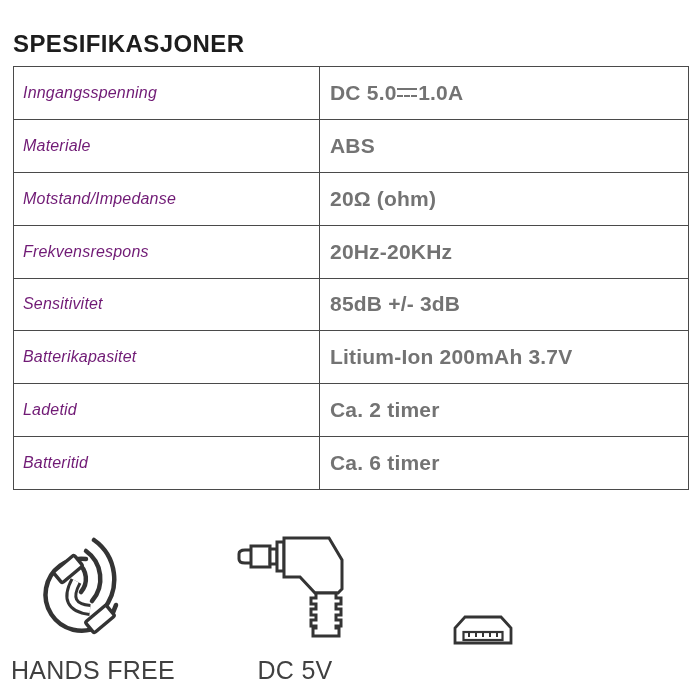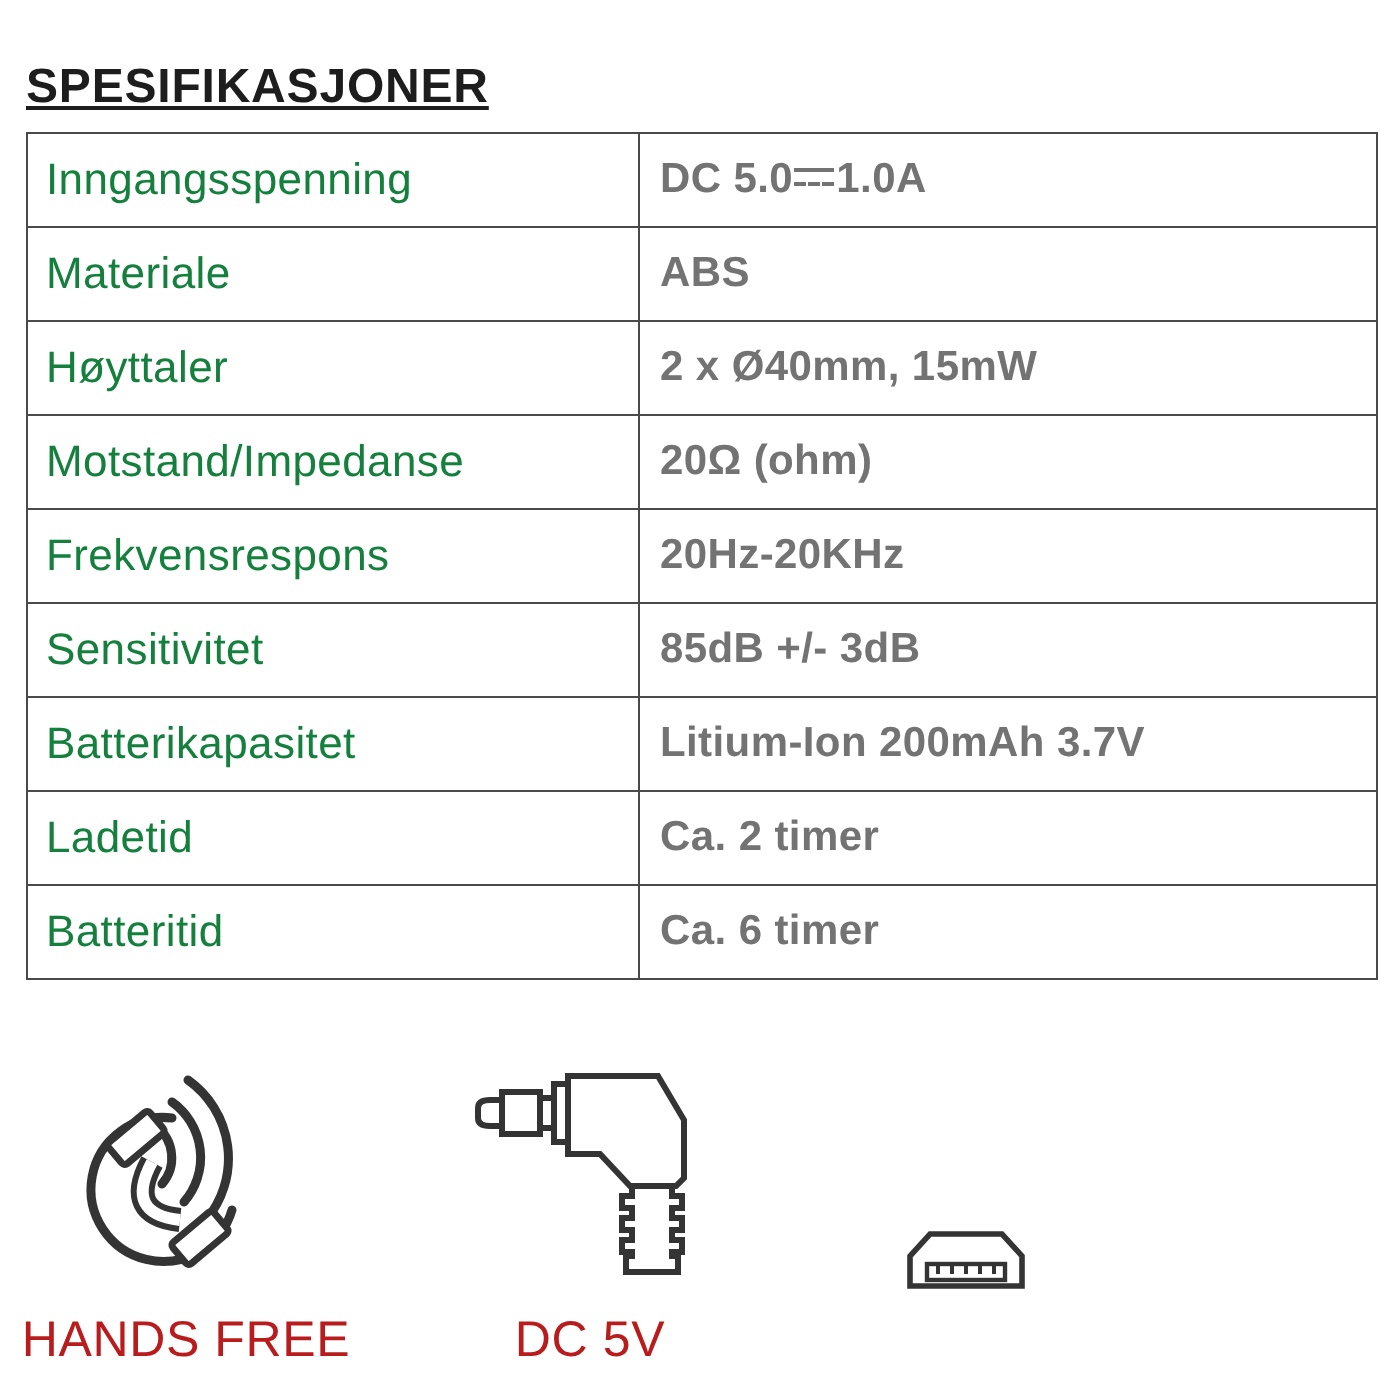--- a/index.html
+++ b/index.html
@@ -5,37 +5,37 @@
   html,body{margin:0;padding:0;}
   body{
     width:700px;height:700px;background:#ffffff;
     font-family:"Liberation Sans", sans-serif;
     -webkit-font-smoothing:antialiased;
   }
   .page{position:relative;width:700px;height:700px;background:#fff;overflow:hidden;}
 
   .title{
     position:absolute;left:13px;top:30px;
-    font-size:24px;font-weight:700;letter-spacing:0.4px;color:#1d1d1d;text-decoration:underline;
+    font-size:24px;font-weight:700;letter-spacing:0.4px;color:#1d1d1d;
   }
 
   table.spec-table{
     position:absolute;left:13px;top:66px;
     width:676px;height:424px;
     border-collapse:collapse;table-layout:fixed;
   }
   table.spec-table td{
     border:1px solid #4a4a4a;
     vertical-align:middle;
     overflow:hidden;white-space:nowrap;
   }
   td.label-cell{
     width:296px;
-    font-size:22px;font-weight:400;color:#15803d;
-    padding:0 0 0 9px;letter-spacing:0.2px;
+    font-size:16px;font-weight:400;color:#701a75;
+    padding:0 0 0 9px;letter-spacing:0.2px;font-style:italic;
   }
   td.value-cell{
     font-size:21px;font-weight:700;color:#737373;
     padding:0 0 0 10px;letter-spacing:0.2px;
   }
 
   
   .dc-sym{
     display:inline-block;position:relative;
     width:0.95em;height:0.46em;vertical-align:0.13em;margin:0 0.04em;
@@ -49,21 +49,21 @@
     border-top:0.135em dashed currentColor;
   }
 
   .feature-icon{position:absolute;}
   #icon-handsfree{left:38px;top:537px;}
   #icon-dcplug{left:235px;top:530px;}
   #icon-microusb{left:450px;top:604px;}
 
   .feature-label{
     position:absolute;top:656px;
-    font-size:25px;font-weight:400;color:#b91c1c;
+    font-size:25px;font-weight:400;color:#404040;
     text-align:center;letter-spacing:0.3px;
   }
   #lbl-handsfree{left:6px;width:174px;}
   #lbl-dcplug{left:240px;width:110px;text-align:center;}
   #lbl-microusb{left:403px;width:164px;}
 </style>
 </head>
 <body>
 
 <div class="page">
@@ -72,24 +72,20 @@
 
   <table class="spec-table">
     <tbody>
         <tr>
           <td class="label-cell">Inngangsspenning</td>
           <td class="value-cell">DC 5.0<span class="dc-sym"></span>1.0A</td>
         </tr>
         <tr>
           <td class="label-cell">Materiale</td>
           <td class="value-cell">ABS</td>
-        </tr>
-        <tr>
-          <td class="label-cell">Høyttaler</td>
-          <td class="value-cell">2 x Ø40mm, 15mW</td>
         </tr>
         <tr>
           <td class="label-cell">Motstand/Impedanse</td>
           <td class="value-cell">20Ω (ohm)</td>
         </tr>
         <tr>
           <td class="label-cell">Frekvensrespons</td>
           <td class="value-cell">20Hz-20KHz</td>
         </tr>
         <tr>

